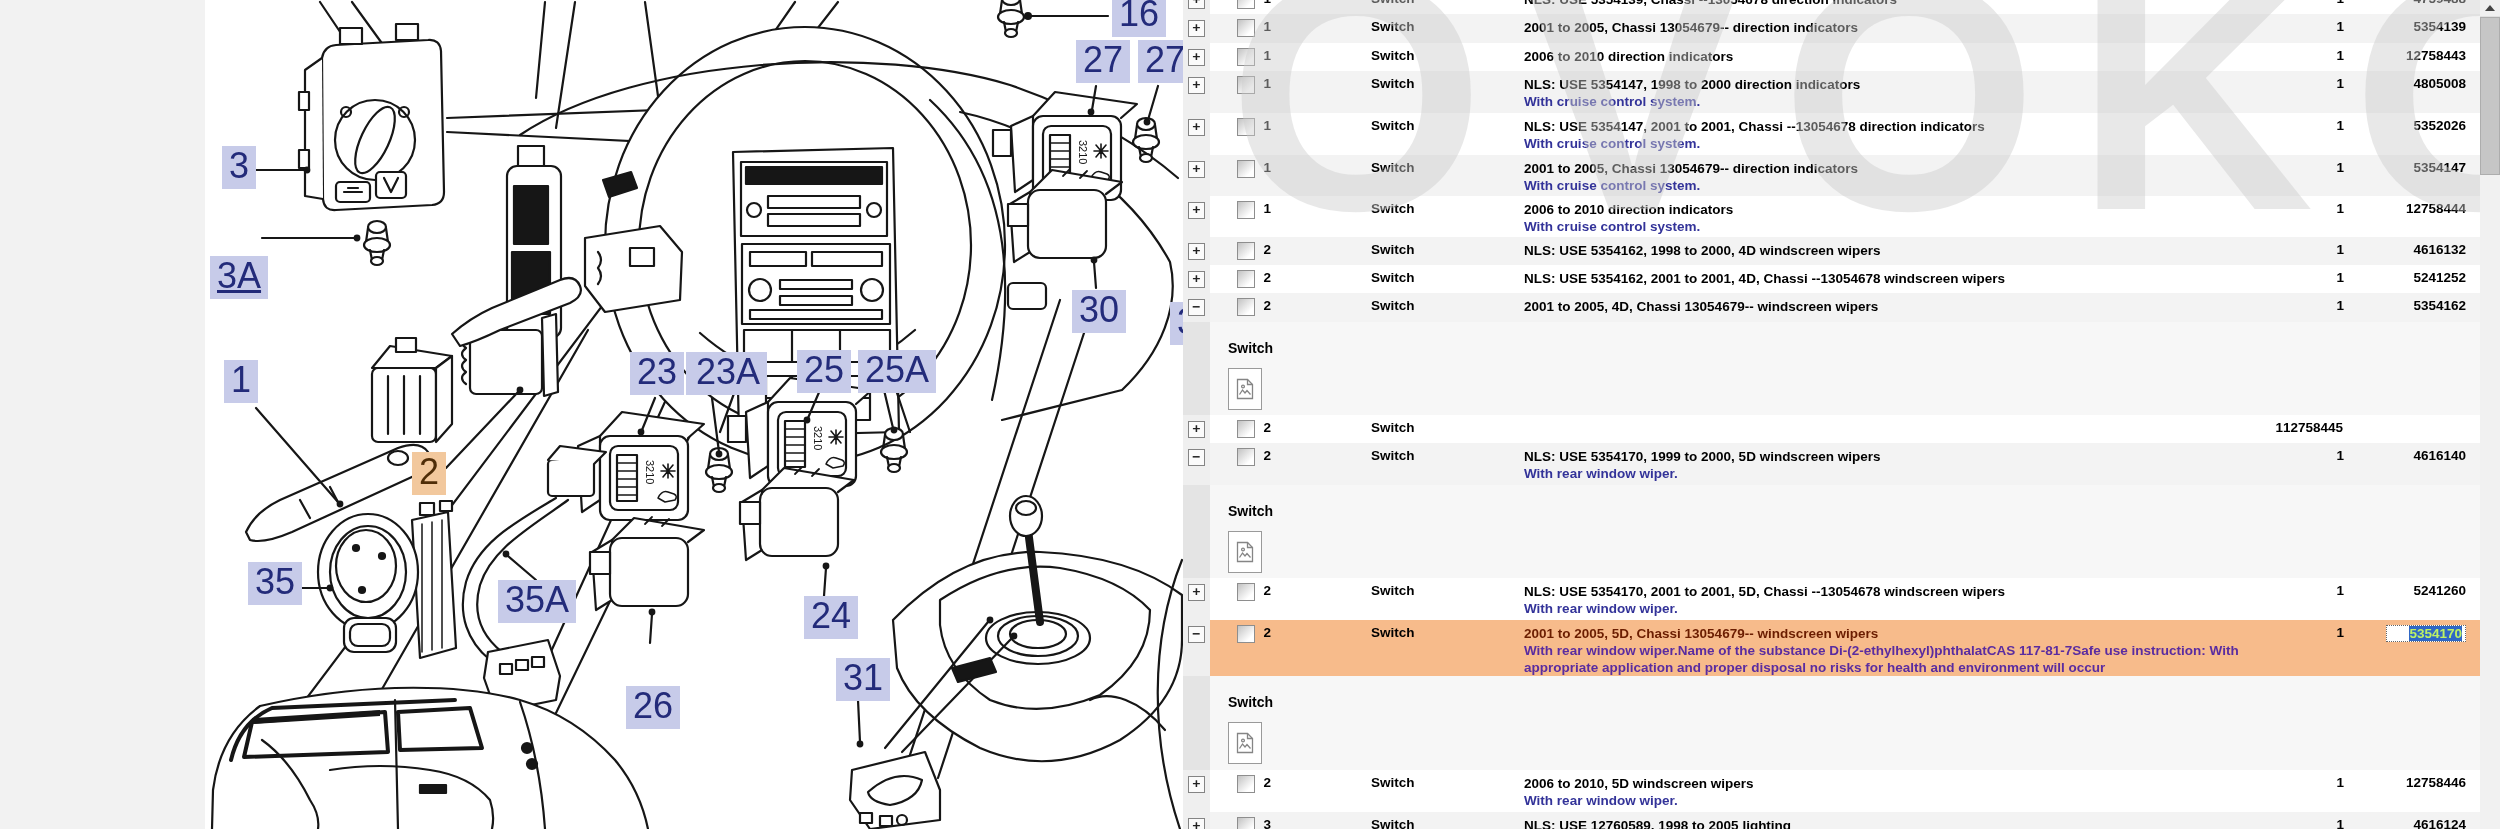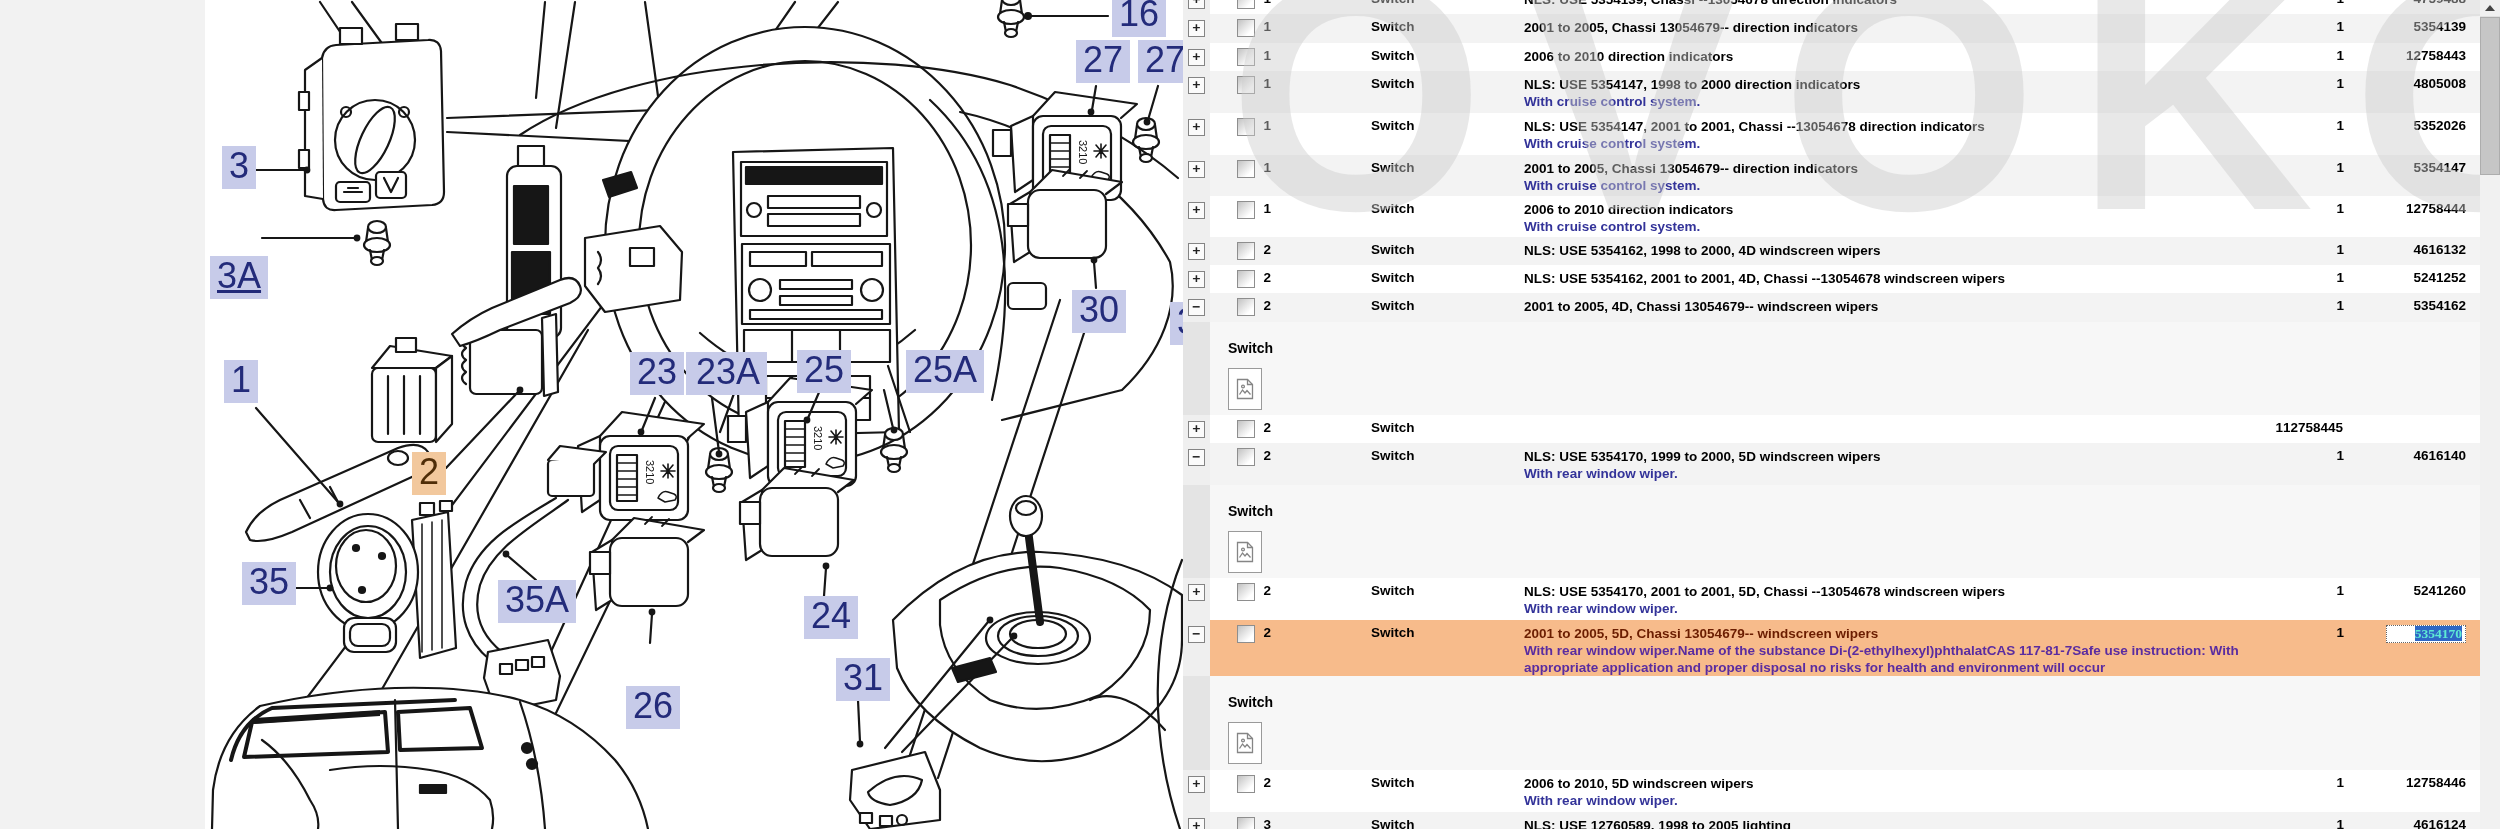--- a/index.html
+++ b/index.html
@@ -30,21 +30,21 @@
   .c-qty,.c-name,.c-desc,.c-cnt,.c-part{padding-top:5px;font-size:13.5px;font-weight:bold;color:#000;}
   .c-qty{text-align:right;}
   .c-name{padding-left:19px;grid-column:5 / 7;}
   .c-desc{line-height:17px;}
   .d2{color:var(--note);}
   .trow.hl .d1{color:var(--hl_desc);}
   .trow.hl .d2{color:var(--hl_note);}
   .c-cnt{text-align:right;}
   .c-part{text-align:right;padding-right:7px;}
   .partsel{display:inline-block;border:1px dotted #666;background:#fff;padding:0 3px;min-width:72px;text-align:right;}
-  .selbg{background:var(--sel_bg);color:#5eead4;font-family:Liberation Serif, serif;}
+  .selbg{background:var(--sel_bg);color:#bef264;}
   .tsection{display:flex;background:#f7f7f7;}
   .s-gut{width:27px;background:#e4e4e4;flex:0 0 27px;}
   .s-body{padding:18px 0 0 18px;}
   .s-title{font-size:14px;font-weight:bold;color:#000;margin-bottom:12px;}
   .imgbox{display:inline-flex;width:32px;height:40px;border:1px solid #9a9a9a;background:#fff;
           align-items:center;justify-content:center;cursor:pointer;}
 
   
   .watermark{position:absolute;left:45px;top:-95px;z-index:2;pointer-events:none;
              font-size:330px;font-weight:bold;letter-spacing:38px;color:rgba(205,205,205,0.45);
@@ -258,22 +258,22 @@
       <div class="dlabel" style="left: 1076px; top: 40px;">27</div>
       <div class="dlabel" style="left: 1138px; top: 40px;">27A</div>
       <div class="dlabel" style="left: 1072px; top: 290px;">30</div>
       <div class="dlabel" style="left: 222px; top: 146px;">3</div>
       <div class="dlabel" style="left: 210px; top: 256px; text-decoration: underline;">3A</div>
       <div class="dlabel" style="left: 224px; top: 360px;">1</div>
       <div class="dlabel hl" style="left: 412px; top: 452px;">2</div>
       <div class="dlabel" style="left: 630px; top: 352px;">23</div>
       <div class="dlabel" style="left: 686px; top: 352px; padding-left: 10px;">23A</div>
       <div class="dlabel" style="left: 797px; top: 350px;">25</div>
-      <div class="dlabel" style="left: 858px; top: 350px; margin-left: 48px;">25A</div>
-      <div class="dlabel" style="left: 242px; top: 562px; text-align: center;">35</div>
+      <div class="dlabel" style="left: 858px; top: 350px;">25A</div>
+      <div class="dlabel" style="left: 248px; top: 562px; text-align: center;">35</div>
       <div class="dlabel" style="left: 498px; top: 580px;">35A</div>
       <div class="dlabel" style="left: 626px; top: 642px; margin-top: 44px;">26</div>
       <div class="dlabel" style="left: 804px; top: 596px;">24</div>
       <div class="dlabel" style="left: 836px; top: 658px;">31</div>
       <div class="dlabel" style="left: 1170px; top: 302px;">3</div>
     </div>
 </div>
 
 <div class="right-pane">
   <div class="rows">

